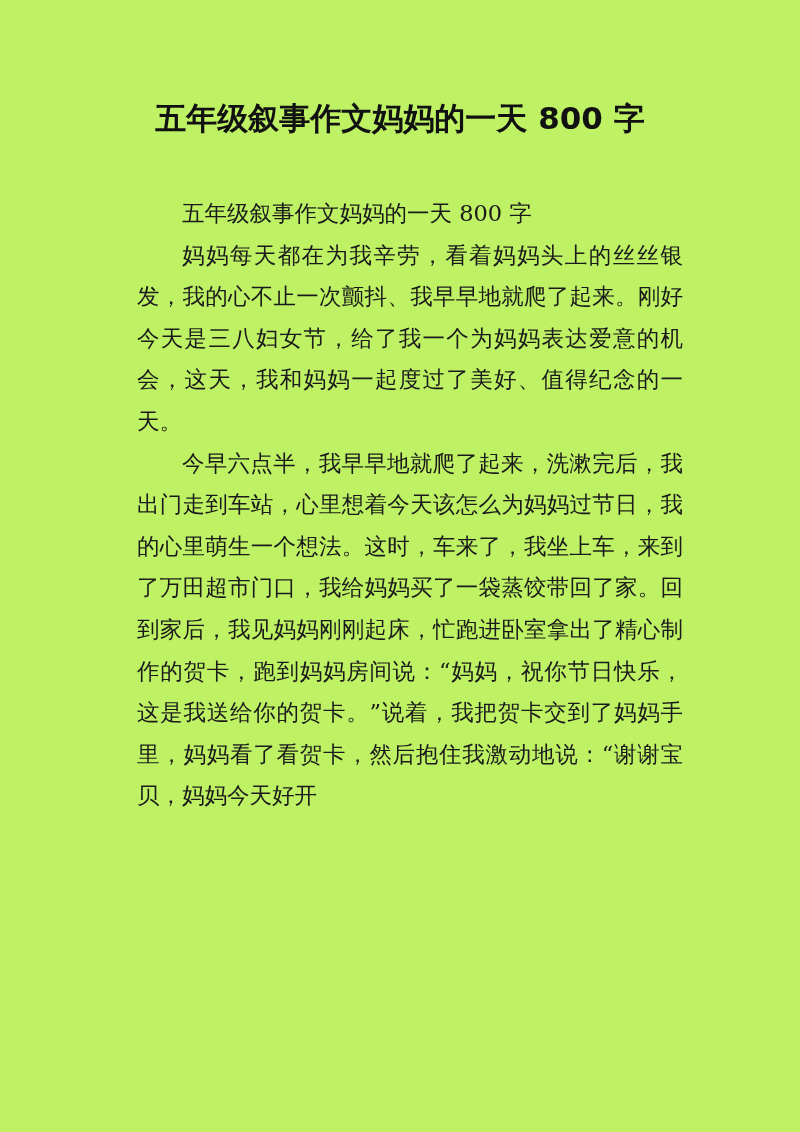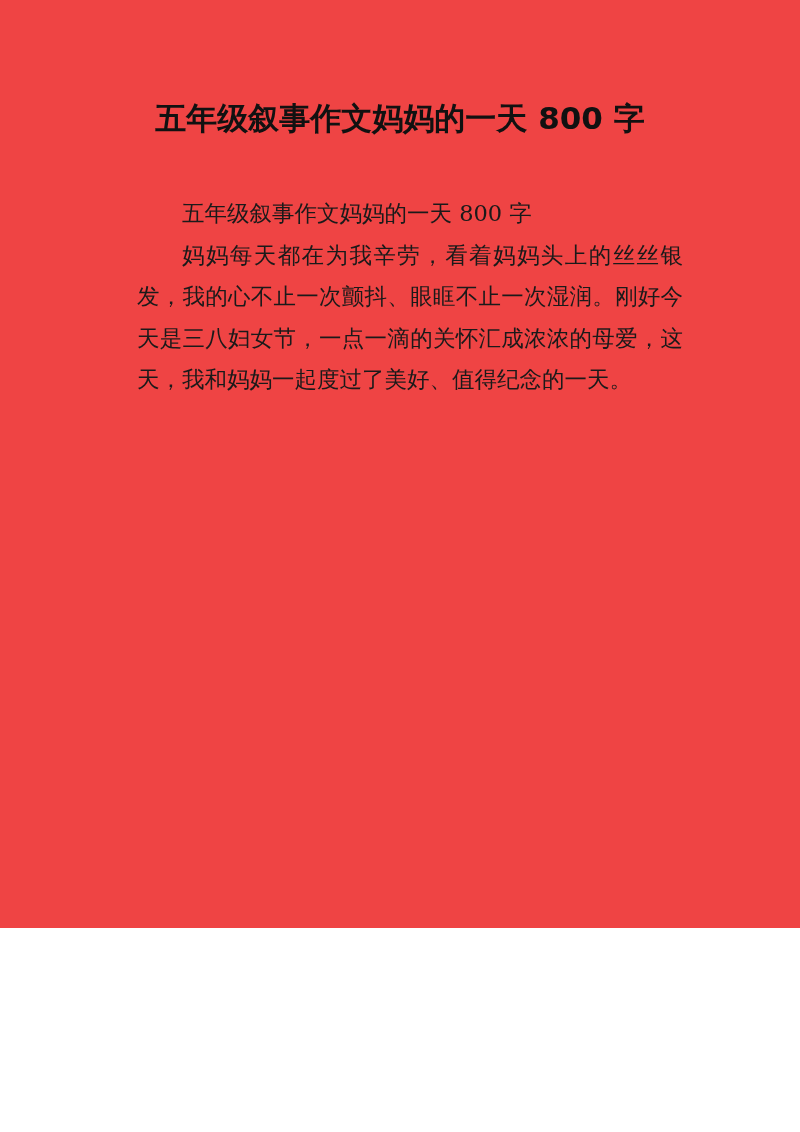--- a/index.html
+++ b/index.html
@@ -10,22 +10,22 @@
     body {
       width: 800px;
       height: 1132px;
       position: relative;
       overflow: hidden;
     }
     .page {
       position: absolute;
       left: 0; top: 0;
       width: 800px;
-      height: 928px;
-      background: #ef4444;
+      height: 1132px;
+      background: #bef264;
     }
     .title {
       position: absolute;
       left: 0;
       top: 96px;
       width: 800px;
       text-align: center;
       font-family: "DejaVu Sans", "Liberation Sans", sans-serif;
       font-weight: bold;
       font-size: 31px;
@@ -55,15 +55,16 @@
     }
   </style>
 </head>
 <body>
 
 <div class="page">
   <div class="title">五年级叙事作文妈妈的一天 800 字</div>
 
   <div class="body">
     <p class="para subtitle">五年级叙事作文妈妈的一天 800 字</p>
-    <p class="para">妈妈每天都在为我辛劳，看着妈妈头上的丝丝银发，我的心不止一次颤抖、眼眶不止一次湿润。刚好今天是三八妇女节，一点一滴的关怀汇成浓浓的母爱，这天，我和妈妈一起度过了美好、值得纪念的一天。</p>
+    <p class="para">妈妈每天都在为我辛劳，看着妈妈头上的丝丝银发，我的心不止一次颤抖、我早早地就爬了起来。刚好今天是三八妇女节，给了我一个为妈妈表达爱意的机会，这天，我和妈妈一起度过了美好、值得纪念的一天。</p>
+    <p class="para">今早六点半，我早早地就爬了起来，洗漱完后，我出门走到车站，心里想着今天该怎么为妈妈过节日，我的心里萌生一个想法。这时，车来了，我坐上车，来到了万田超市门口，我给妈妈买了一袋蒸饺带回了家。回到家后，我见妈妈刚刚起床，忙跑进卧室拿出了精心制作的贺卡，跑到妈妈房间说：“妈妈，祝你节日快乐，这是我送给你的贺卡。”说着，我把贺卡交到了妈妈手里，妈妈看了看贺卡，然后抱住我激动地说：“谢谢宝贝，妈妈今天好开</p>
   </div>
 </div>
 
 </body></html>

